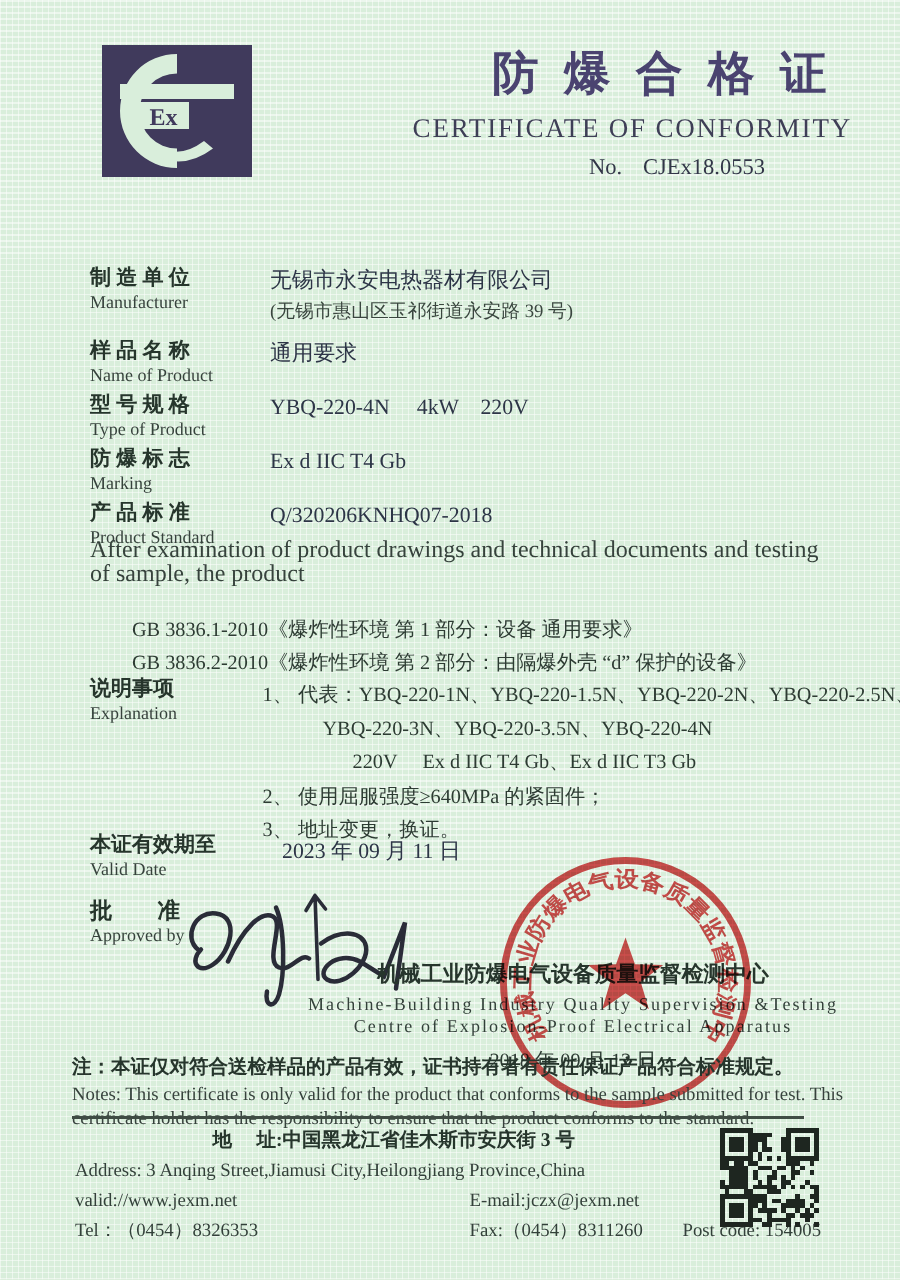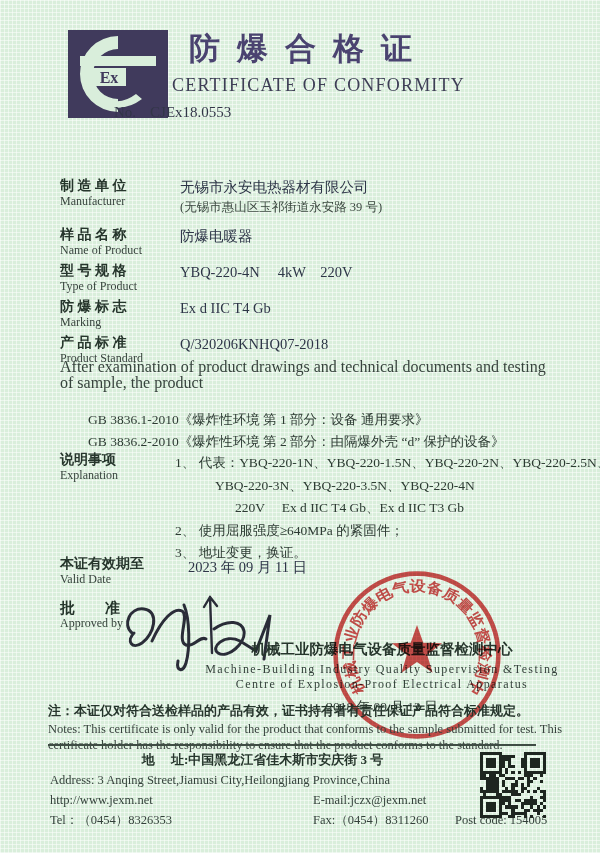--- a/index.html
+++ b/index.html
@@ -11,21 +11,21 @@
   .cert{
     position:relative;width:600px;height:853px;overflow:hidden;
     background-color:#d9eedb;
     background-image:
       repeating-linear-gradient(0deg, rgba(255,255,255,.5) 0 1px, rgba(255,255,255,0) 1px 4px),
       repeating-linear-gradient(90deg, rgba(255,255,255,.5) 0 1px, rgba(255,255,255,0) 1px 4px);
   }
   .abs{position:absolute;}
   
   .logo{left:68px;top:30px;width:100px;height:88px;}
-  .head{left:172px;top:28px;width:396px;text-align:left;color:#4a4370;font-family:Liberation Serif, serif;}
+  .head{left:172px;top:28px;width:396px;text-align:right;color:#4a4370;font-family:Liberation Serif, serif;}
   .title-cn{font-size:31px;font-weight:bold;letter-spacing:17px;text-indent:17px;white-space:nowrap;}
   .title-en{font-size:18px;letter-spacing:1.2px;color:#3e3e56;margin-top:5px;white-space:nowrap;}
   .cert-no{font-size:15px;color:#323648;margin-top:8px;transform:translateX(-58px);}
   .cert-no .num{margin-left:14px;}
   
   .fields{left:60px;top:138px;width:505px;}
   .field-row{display:flex;height:30px;margin-bottom:6px;}
   .field-row.tall{margin-bottom:19px;margin-top:40px;}
   .f-label{width:120px;flex:0 0 120px;}
   .lab-cn{font-size:14px;font-weight:bold;color:#26352c;line-height:16px;white-space:nowrap;}
@@ -100,21 +100,21 @@
       <div class="f-value">
         <div>无锡市永安电热器材有限公司</div>
         <div class="sub">(无锡市惠山区玉祁街道永安路 39 号)</div>
       </div>
     </div>
     <div class="field-row">
       <div class="f-label">
         <div class="lab-cn">样 品 名 称</div>
         <div class="lab-en">Name of Product</div>
       </div>
-      <div class="f-value">防爆电暖器</div>
+      <div class="f-value">通用要求</div>
     </div>
     <div class="field-row">
       <div class="f-label">
         <div class="lab-cn">型 号 规 格</div>
         <div class="lab-en">Type of Product</div>
       </div>
       <div class="f-value">YBQ-220-4N　 4kW　220V</div>
     </div>
     <div class="field-row">
       <div class="f-label">
@@ -205,21 +205,21 @@
       <div>certificate holder has the responsibility to ensure that the product conforms to the standard.</div>
     </div>
   </div>
 
   <div class="abs divider"></div>
 
   <div class="abs footer">
     <div class="ft-cn">地　 址:中国黑龙江省佳木斯市安庆街 3 号</div>
     <div class="ft-line">Address: 3 Anqing Street,Jiamusi City,Heilongjiang Province,China</div>
     <div class="ft-line ft-cols">
-      <span class="c1">http://www.jexm.net</span>
+      <span class="c1">valid://www.jexm.net</span>
       <span>E-mail:jczx@jexm.net</span>
     </div>
     <div class="ft-line ft-cols">
       <span class="c1">Tel：（0454）8326353</span>
       <span class="c2">Fax:（0454）8311260</span>
       <span>Post code: 154005</span>
     </div>
   </div>
 
   <svg id="qr-svg" class="abs qr" viewBox="0 0 21 21" shape-rendering="crispEdges">

